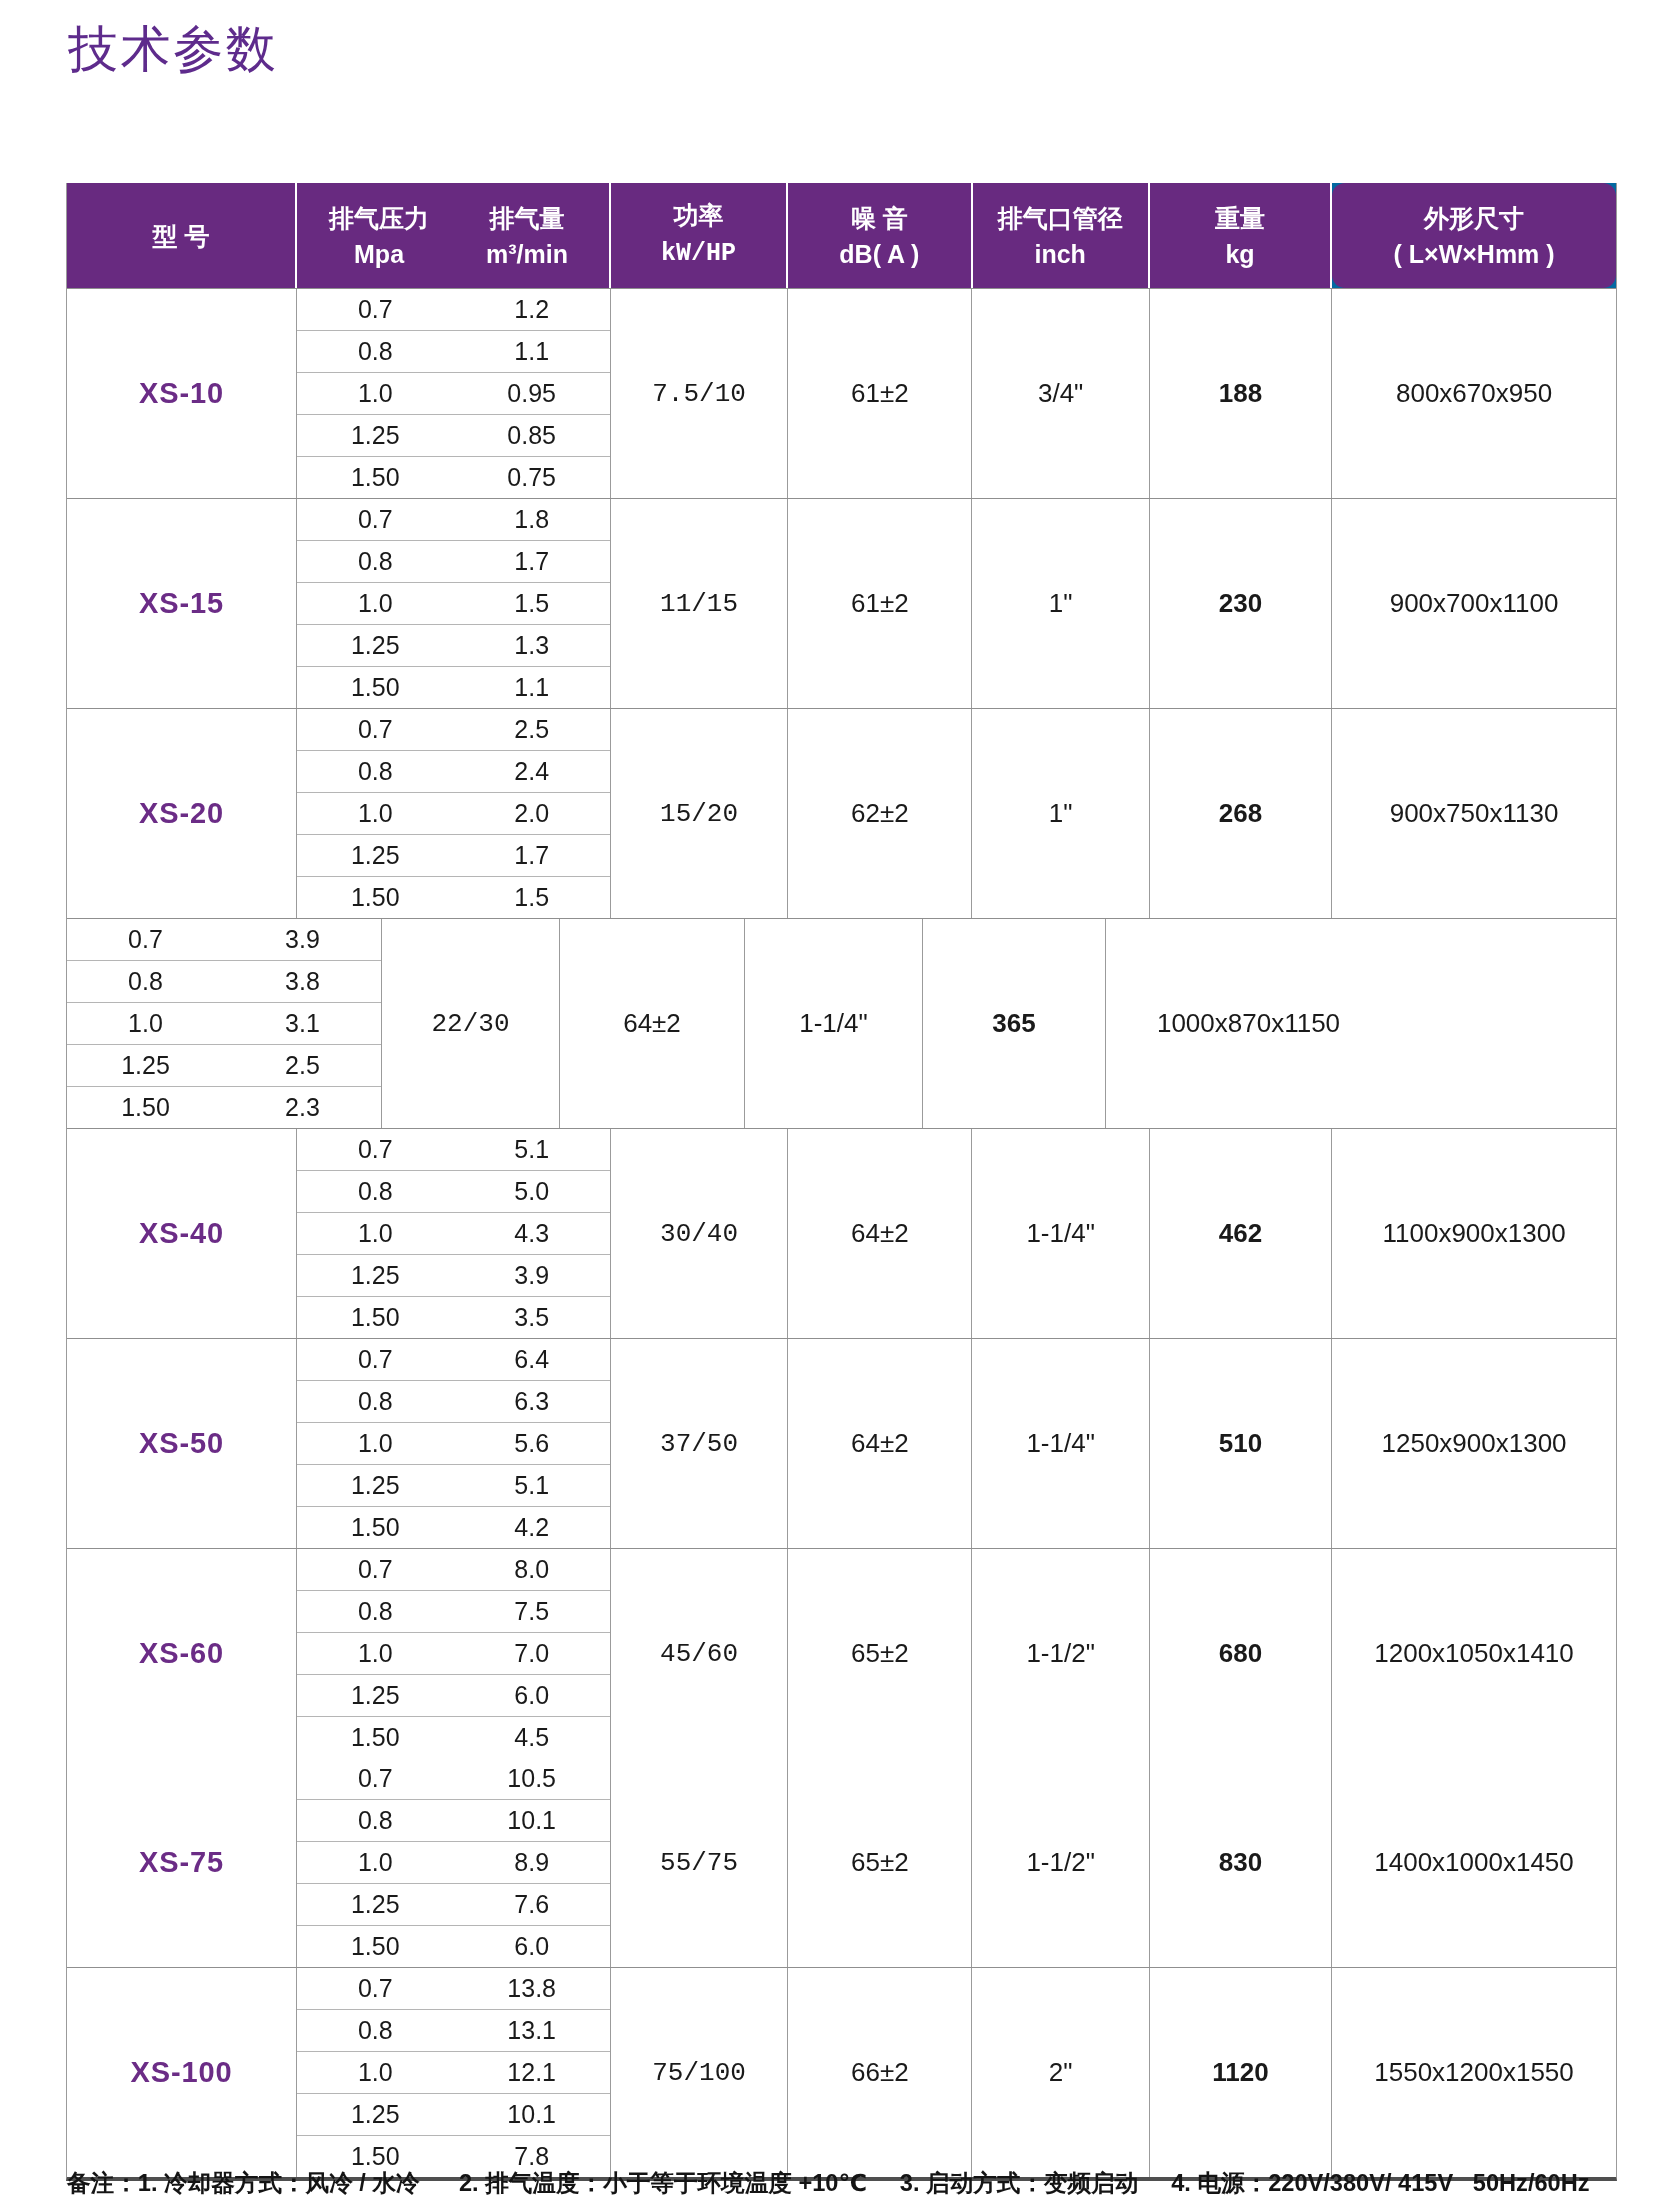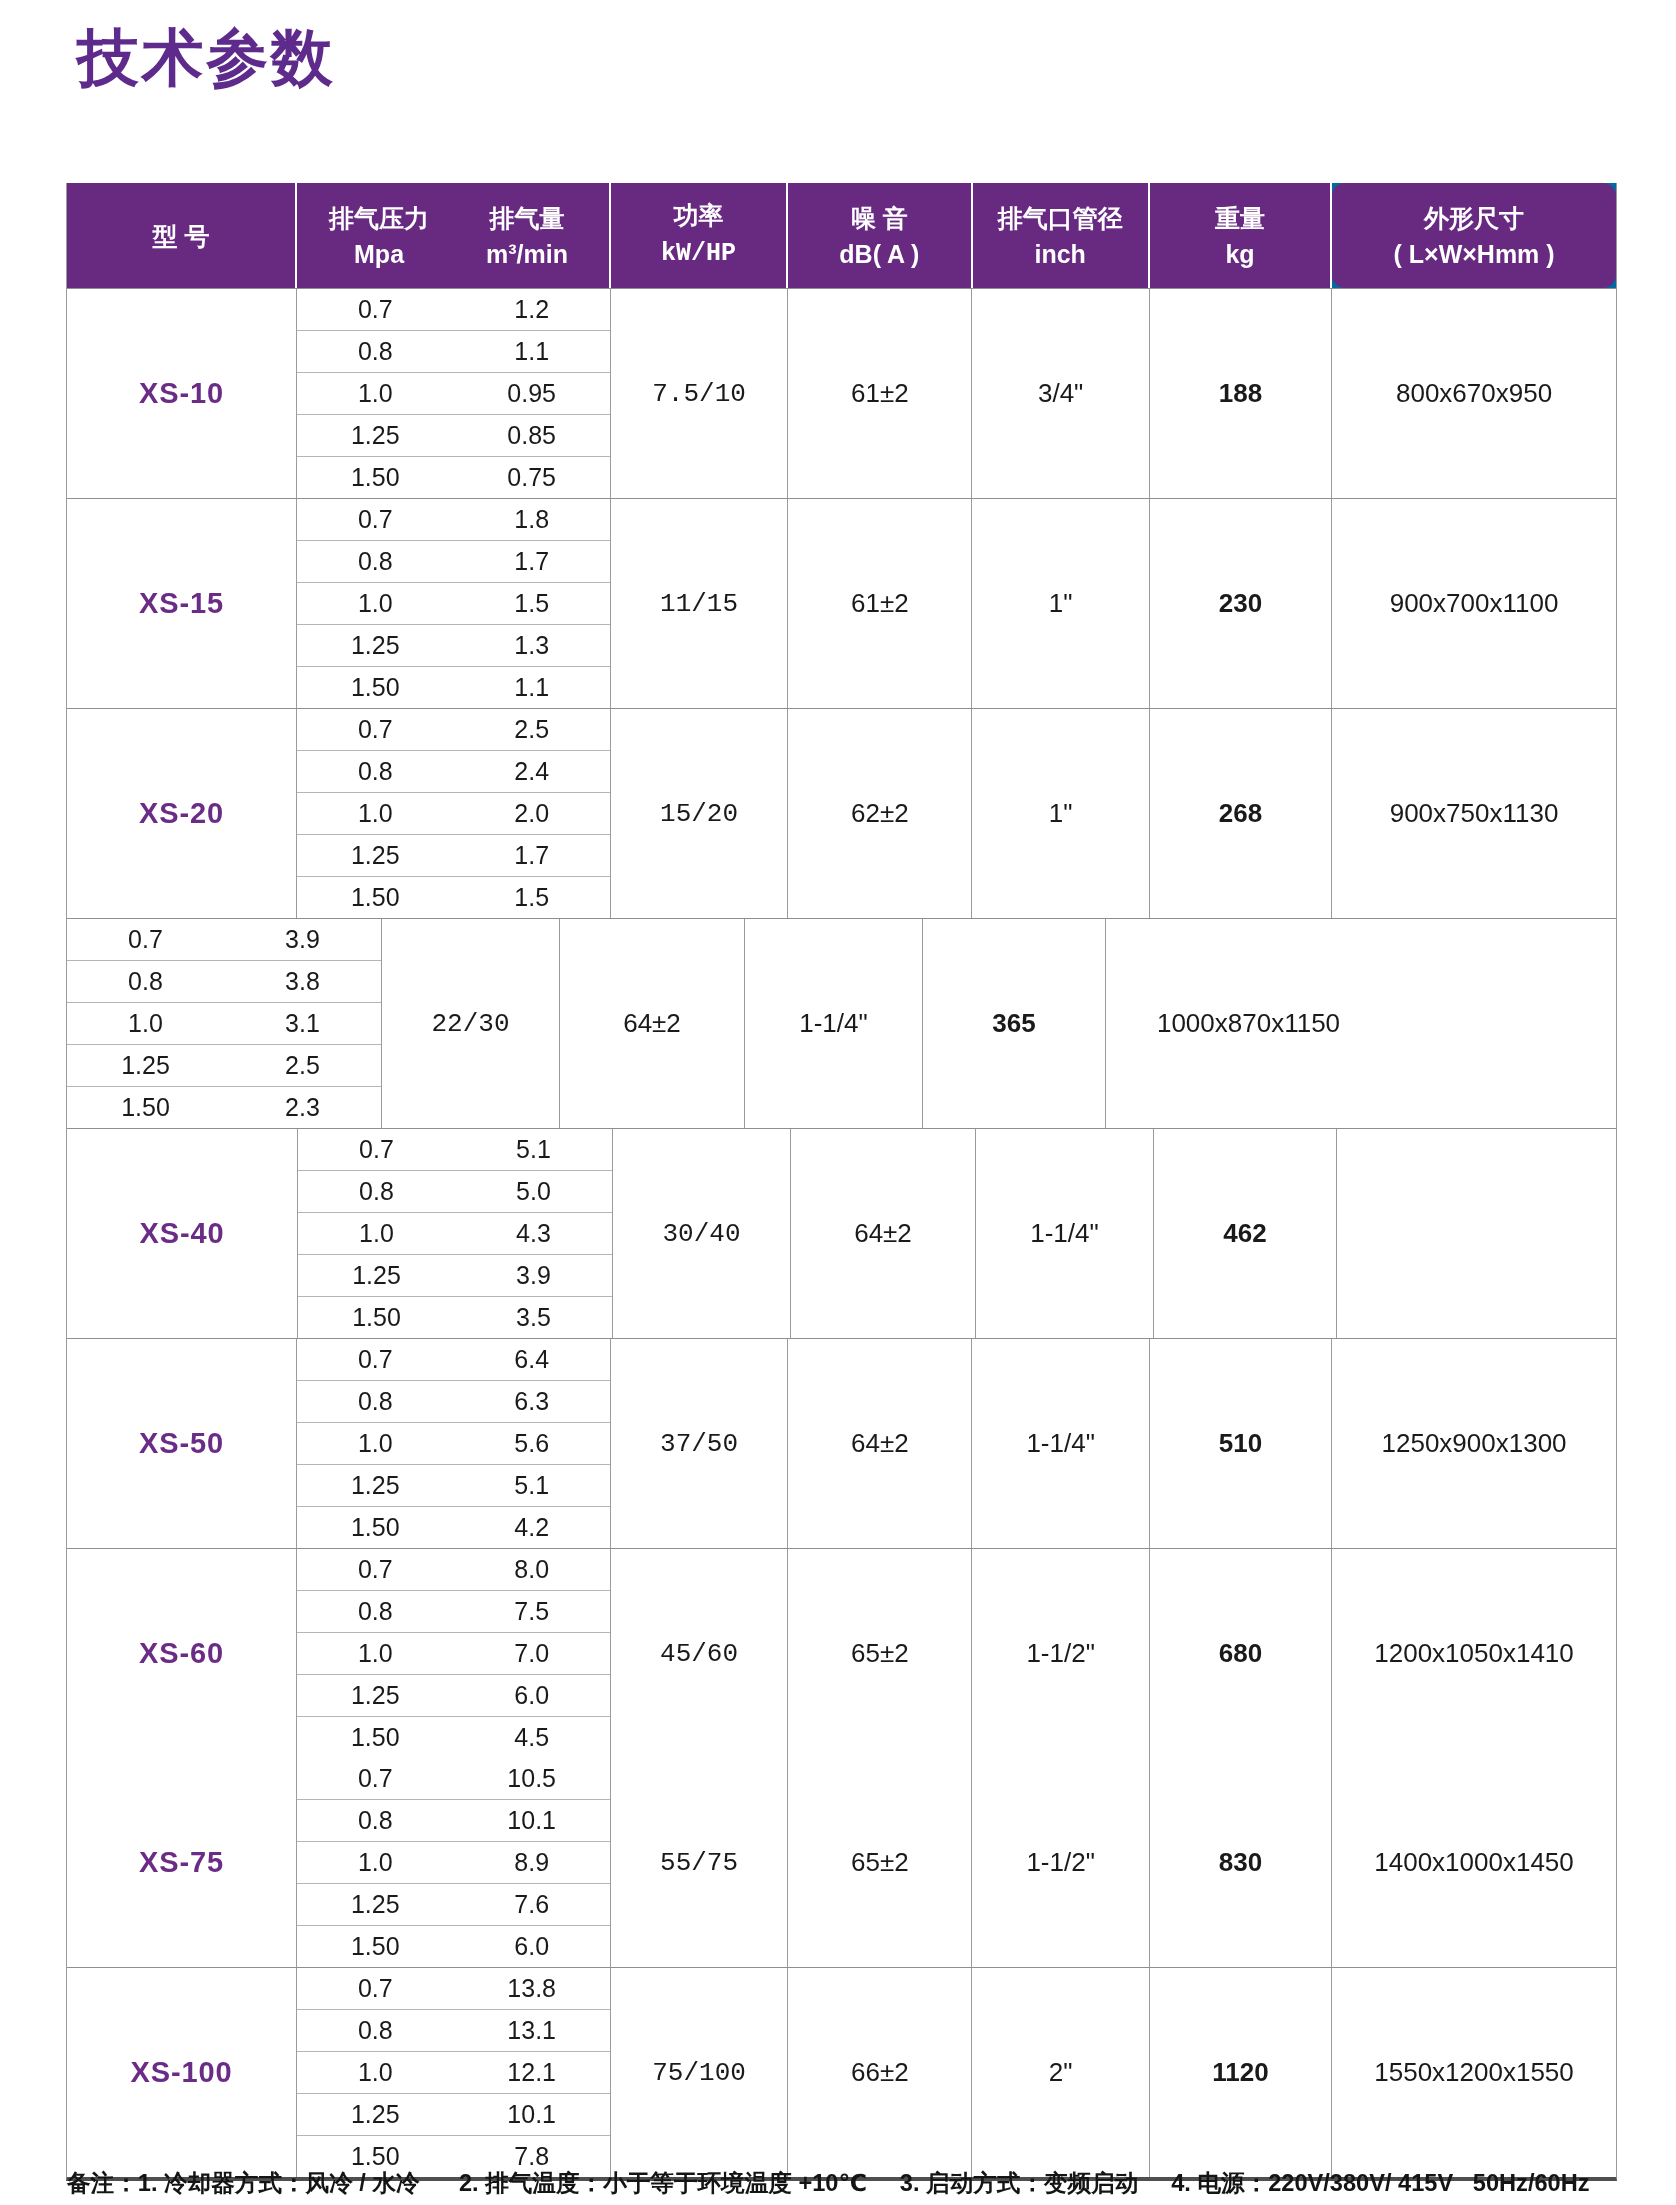--- a/index.html
+++ b/index.html
@@ -3,22 +3,22 @@
 <meta charset="utf-8">
 <style>
   html,body{margin:0;padding:0;background:#ffffff;}
   body{
     width:1677px;height:2205px;position:relative;overflow:hidden;
     font-family:"Liberation Sans","DejaVu Sans",sans-serif;
     color:var(--text,#1a1a1a);
   }
   .page{position:absolute;inset:0;}
   .title{
-    position:absolute;left:77px;top:15.7px;margin:0;
-    font-size:62px;font-weight:700;letter-spacing:2.6px;
+    position:absolute;left:68px;top:15.7px;margin:0;
+    font-size:50px;font-weight:400;letter-spacing:2.6px;
     color:var(--purple-title,#5e2b8c);
   }
   .tbl{
     position:absolute;left:66px;top:183px;width:1549px;
     border-left:0.9px solid var(--grid,#9b9b9b);
     border-right:0.9px solid var(--grid,#9b9b9b);
     border-bottom:4.4px solid var(--bottom,#4f4f4f);
     box-sizing:content-box;
   }
   
@@ -263,20 +263,21 @@
             </div>
             <div class="subrow">
               <div class="pv">1.50</div>
               <div class="dv">3.5</div>
             </div>
           </div>
           <div class="vcell c-power">30/40</div>
           <div class="vcell c-noise">64±2</div>
           <div class="vcell c-pipe">1-1/4"</div>
           <div class="vcell c-weight">462</div>
+          <div class="vcell c-dims last">1100x900x1300</div>
         </div>
         <div class="block">
           <div class="mcell c-model">
             <div class="mlabel">XS-50</div>
           </div>
           <div class="comb c-comb">
             <div class="subrow">
               <div class="pv">0.7</div>
               <div class="dv">6.4</div>
             </div>

